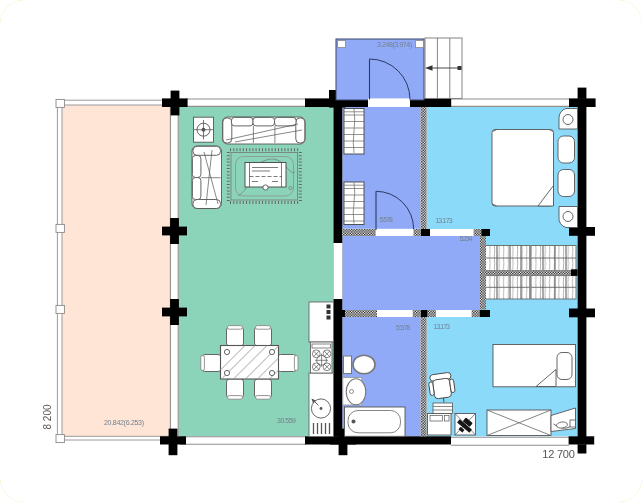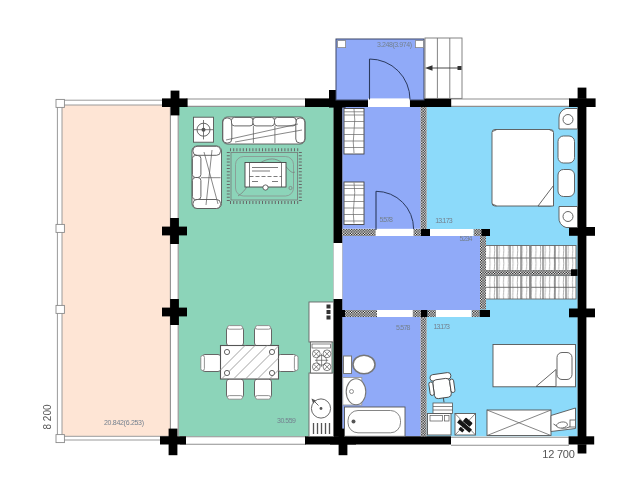--- a/index.html
+++ b/index.html
@@ -1,17 +1,17 @@
 <!DOCTYPE html>
 <html><head>
 <meta charset="utf-8">
 <style>
 html,body{margin:0;padding:0;background:#fff;}
 #wrap{position:relative;width:642px;height:502px;background:#bef264;overflow:hidden;
-font-family:"Liberation Sans", sans-serif;}
+font-family:"Liberation Sans", sans-serif;border-radius:24px;}
 svg{position:absolute;left:0;top:0;}
 </style>
 </head>
 <body>
 <div id="wrap">
 <svg width="642" height="502" viewBox="0 0 642 502">
 <defs>
 <pattern id="ck" width="2.6" height="2.6" patternUnits="userSpaceOnUse">
   <rect width="2.6" height="2.6" fill="#fff"></rect>
   <rect width="1.3" height="1.3" fill="#161616"></rect>

